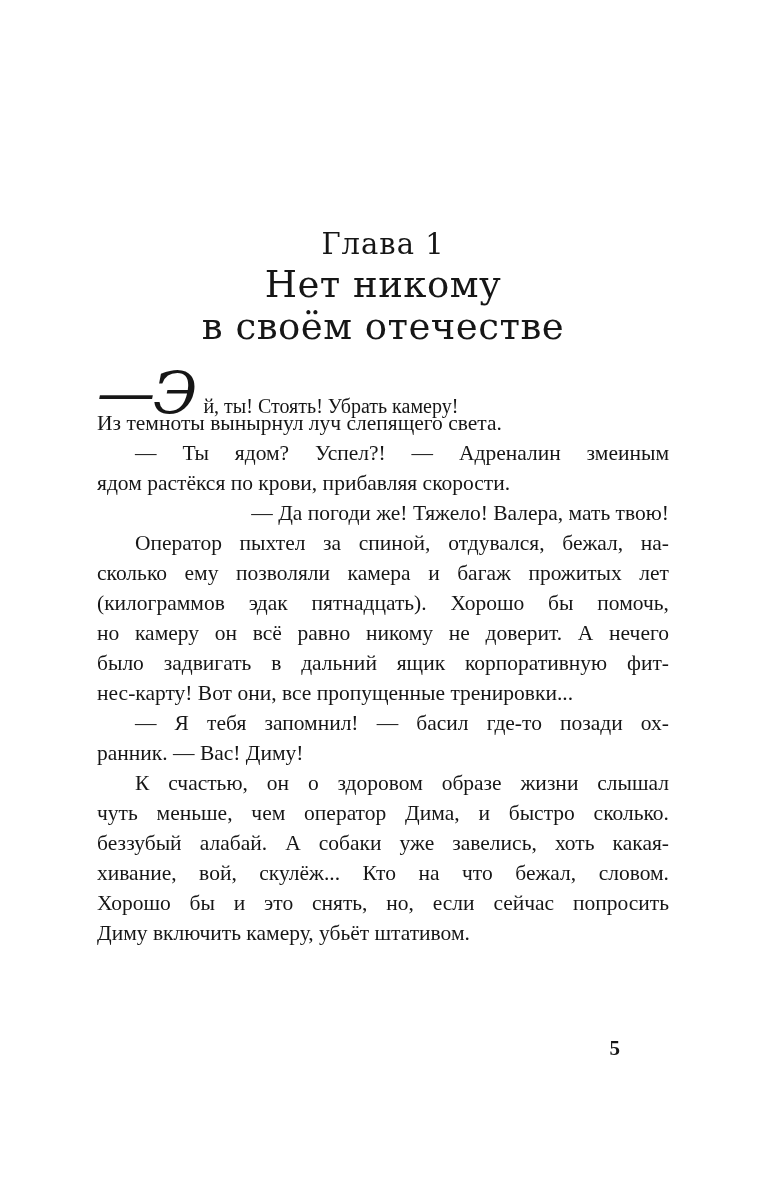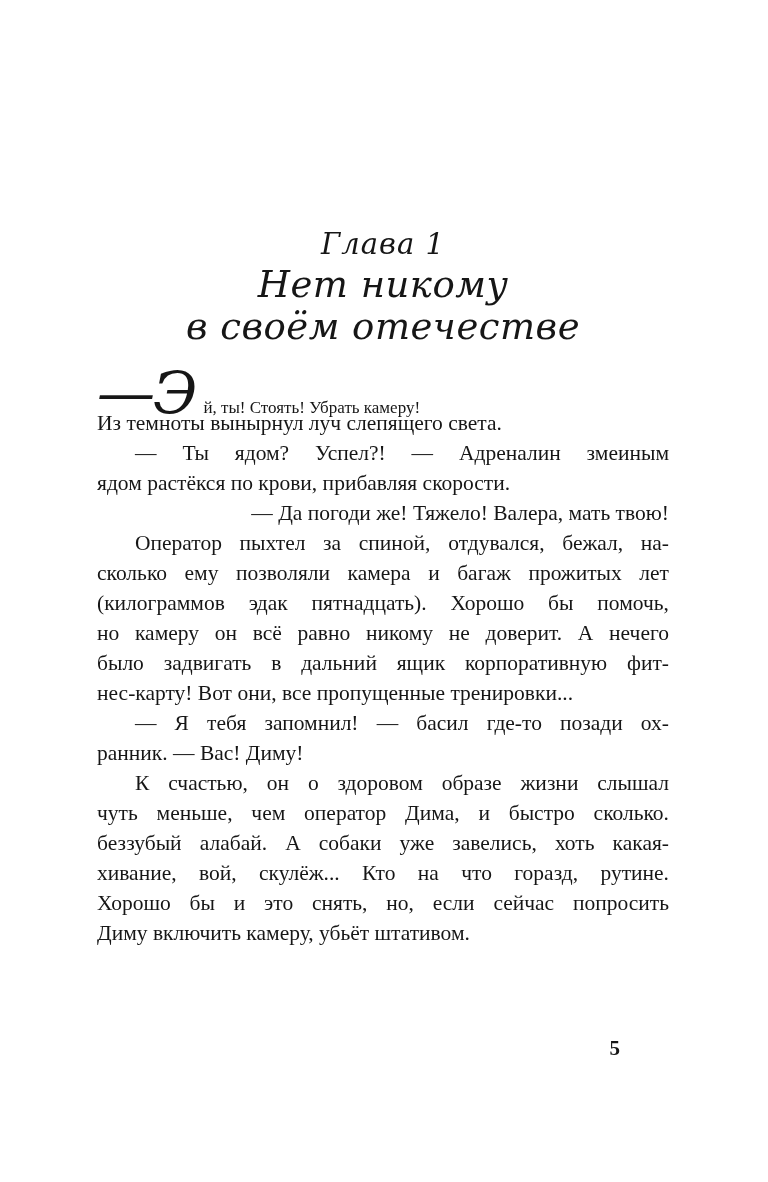--- a/index.html
+++ b/index.html
@@ -17,21 +17,20 @@
     overflow: hidden;
   }
   .content {
     position: absolute;
     left: 97px;
     top: 224px;
     width: 572px;
   }
   .heading {
     text-align: center;
-    font-style: italic;
     font-family: "DejaVu Serif", serif;
     margin-bottom: 30px;
   }
   .chapter {
     font-size: 29px;
     line-height: 40px;
     letter-spacing: 1px;
   }
   .title-line {
     font-size: 37px;
@@ -63,21 +62,21 @@
   .cap {
     font-style: italic;
     font-family: "DejaVu Serif", serif;
     font-size: 58px;
     line-height: 30px;
     letter-spacing: -2px;
     margin-right: 8px;
     vertical-align: baseline;
   }
   .cap-rest {
-    font-size: 17px;
+    font-size: 20px;
     text-align: right;
   }
   .page-number {
     position: absolute;
     top: 1036px;
     right: 148px;
     font-weight: bold;
     font-size: 21px;
   }
 </style>
@@ -105,21 +104,21 @@
         <div class="line justify">сколько ему позволяли камера и багаж прожитых лет</div>
         <div class="line justify">(килограммов эдак пятнадцать). Хорошо бы помочь,</div>
         <div class="line justify">но камеру он всё равно никому не доверит. А нечего</div>
         <div class="line justify">было задвигать в дальний ящик корпоративную фит-</div>
         <div class="line">нес-карту! Вот они, все пропущенные тренировки...</div>
         <div class="line indent justify">— Я тебя запомнил! — басил где-то позади ох-</div>
         <div class="line">ранник. — Вас! Диму!</div>
         <div class="line indent justify">К счастью, он о здоровом образе жизни слышал</div>
         <div class="line justify">чуть меньше, чем оператор Дима, и быстро сколько.</div>
         <div class="line justify">беззубый алабай. А собаки уже завелись, хоть какая-</div>
-        <div class="line justify">хивание, вой, скулёж... Кто на что горазд, рутине.</div>
+        <div class="line justify">хивание, вой, скулёж... Кто на что бежал, словом.</div>
         <div class="line justify">Хорошо бы и это снять, но, если сейчас попросить</div>
         <div class="line">Диму включить камеру, убьёт штативом.</div>
       </div>
 
   </div>
 
   <div class="page-number">5</div>
 </div>
 
 </body></html>

